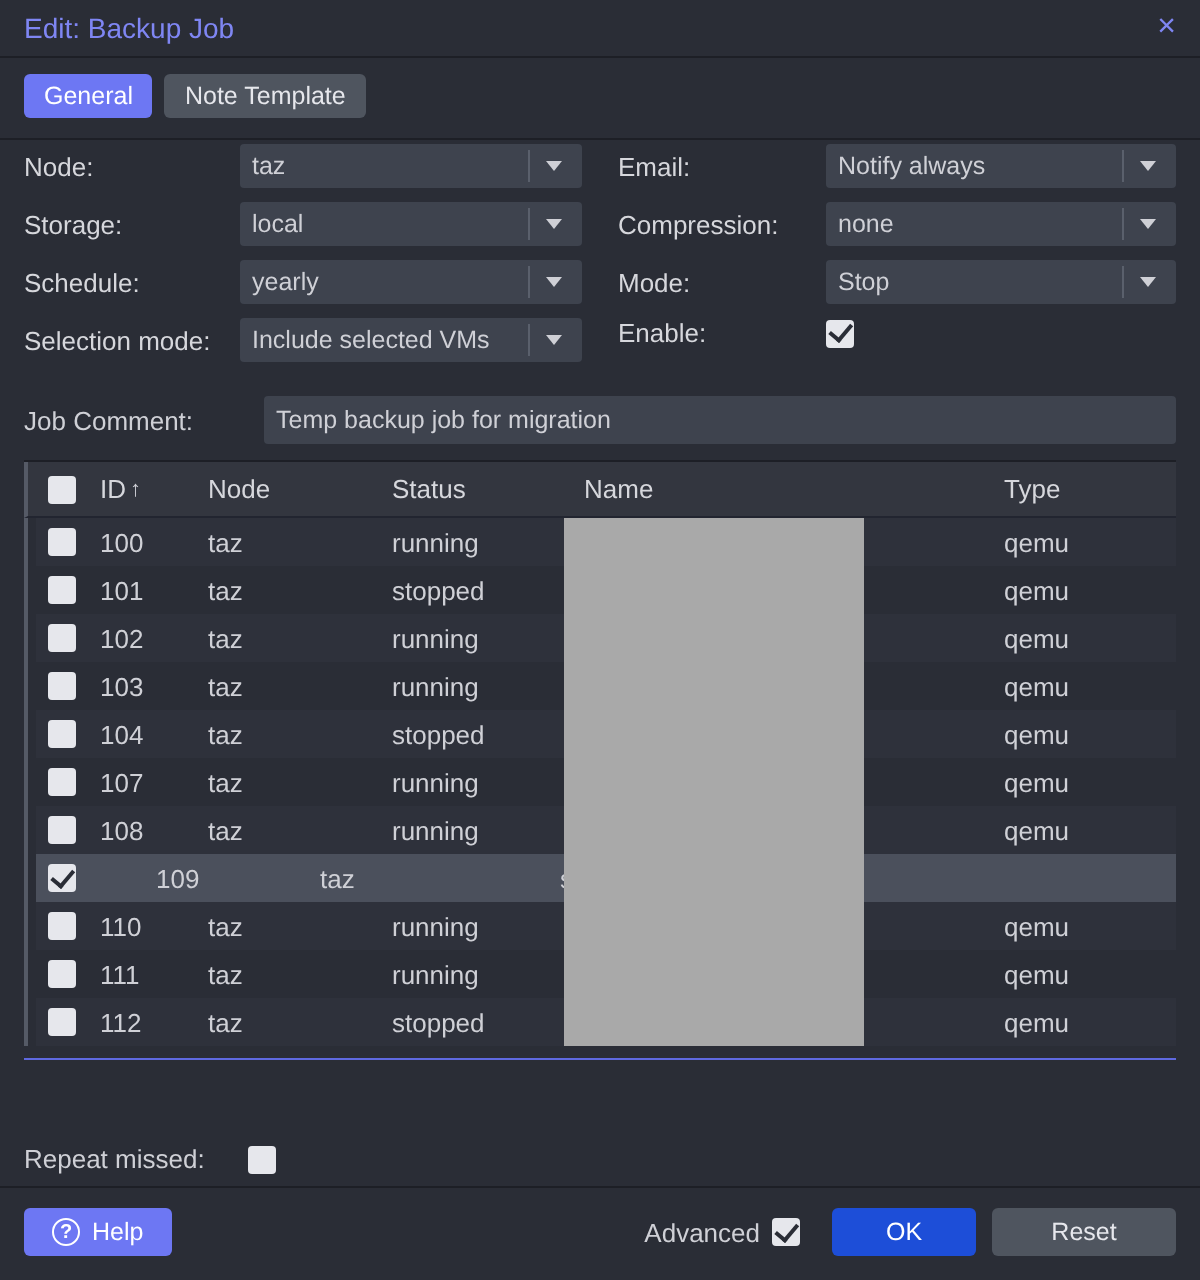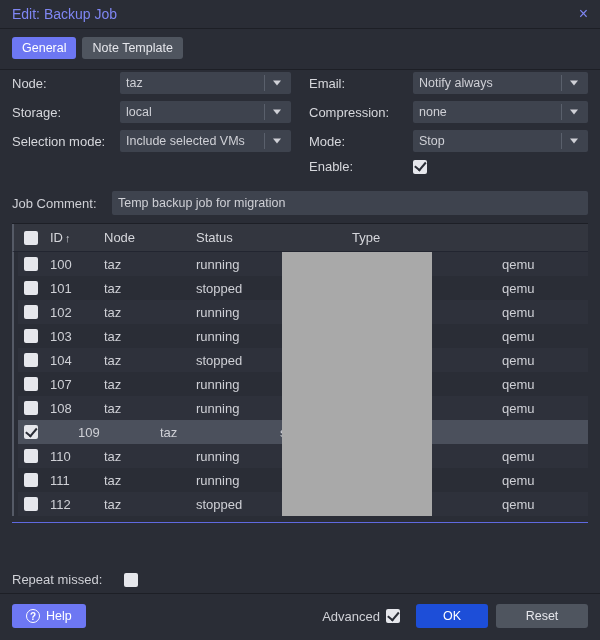--- a/index.html
+++ b/index.html
@@ -114,21 +114,21 @@
     border-bottom: 2px solid #2a2d36;
     transform: rotate(-50deg) translate(1px,-1px);
   }
   .comment-row {
     display: flex;
     align-items: center;
     padding: 0 12px 8px 12px;
     gap: 0;
   }
   .comment-row label { flex: 0 0 100px; }
-  .comment-row .field { height: 24px; }
+  .comment-row .field { height: 24px; margin-left: 20px; }
   .grid {
     margin: 0 12px;
     border-top: 1px solid #1d1f26;
     flex: 1;
     position: relative;
     overflow: hidden;
   }
   .grid-header {
     display: flex;
     align-items: center;
@@ -254,20 +254,27 @@
         </div>
     </div>
     <div class="row">
       <label>Storage:</label>
       <div class="select">
           <span>local</span>
           <span class="trigger-sep"></span>
         </div>
     </div>
     <div class="row">
+      <label>Schedule:</label>
+      <div class="select">
+          <span>yearly</span>
+          <span class="trigger-sep"></span>
+        </div>
+    </div>
+    <div class="row">
       <label>Selection mode:</label>
       <div class="select">
           <span>Include selected VMs</span>
           <span class="trigger-sep"></span>
         </div>
     </div>
   </div>
   <div class="col col-right">
     <div class="row">
       <label>Email:</label>
@@ -306,20 +313,21 @@
   <div class="grid-header">
     <div class="hcol c-check">
         <div class="checkbox"></div>
       </div>
     <div class="hcol c-id">
         <span>ID</span>
         <span class="sort-arrow">↑</span>
       </div>
     <div class="hcol c-node">Node</div>
     <div class="hcol c-status">Status</div>
+    <div class="hcol c-name">Name</div>
     <div class="hcol c-type">Type</div>
   </div>
   <div class="grid-body" id="grid-body">
 
     <div class="grow">
         <div class="cell c-check">
           <div class="checkbox"></div>
         </div>
         <div class="cell c-id">100</div>
         <div class="cell c-node">taz</div>

